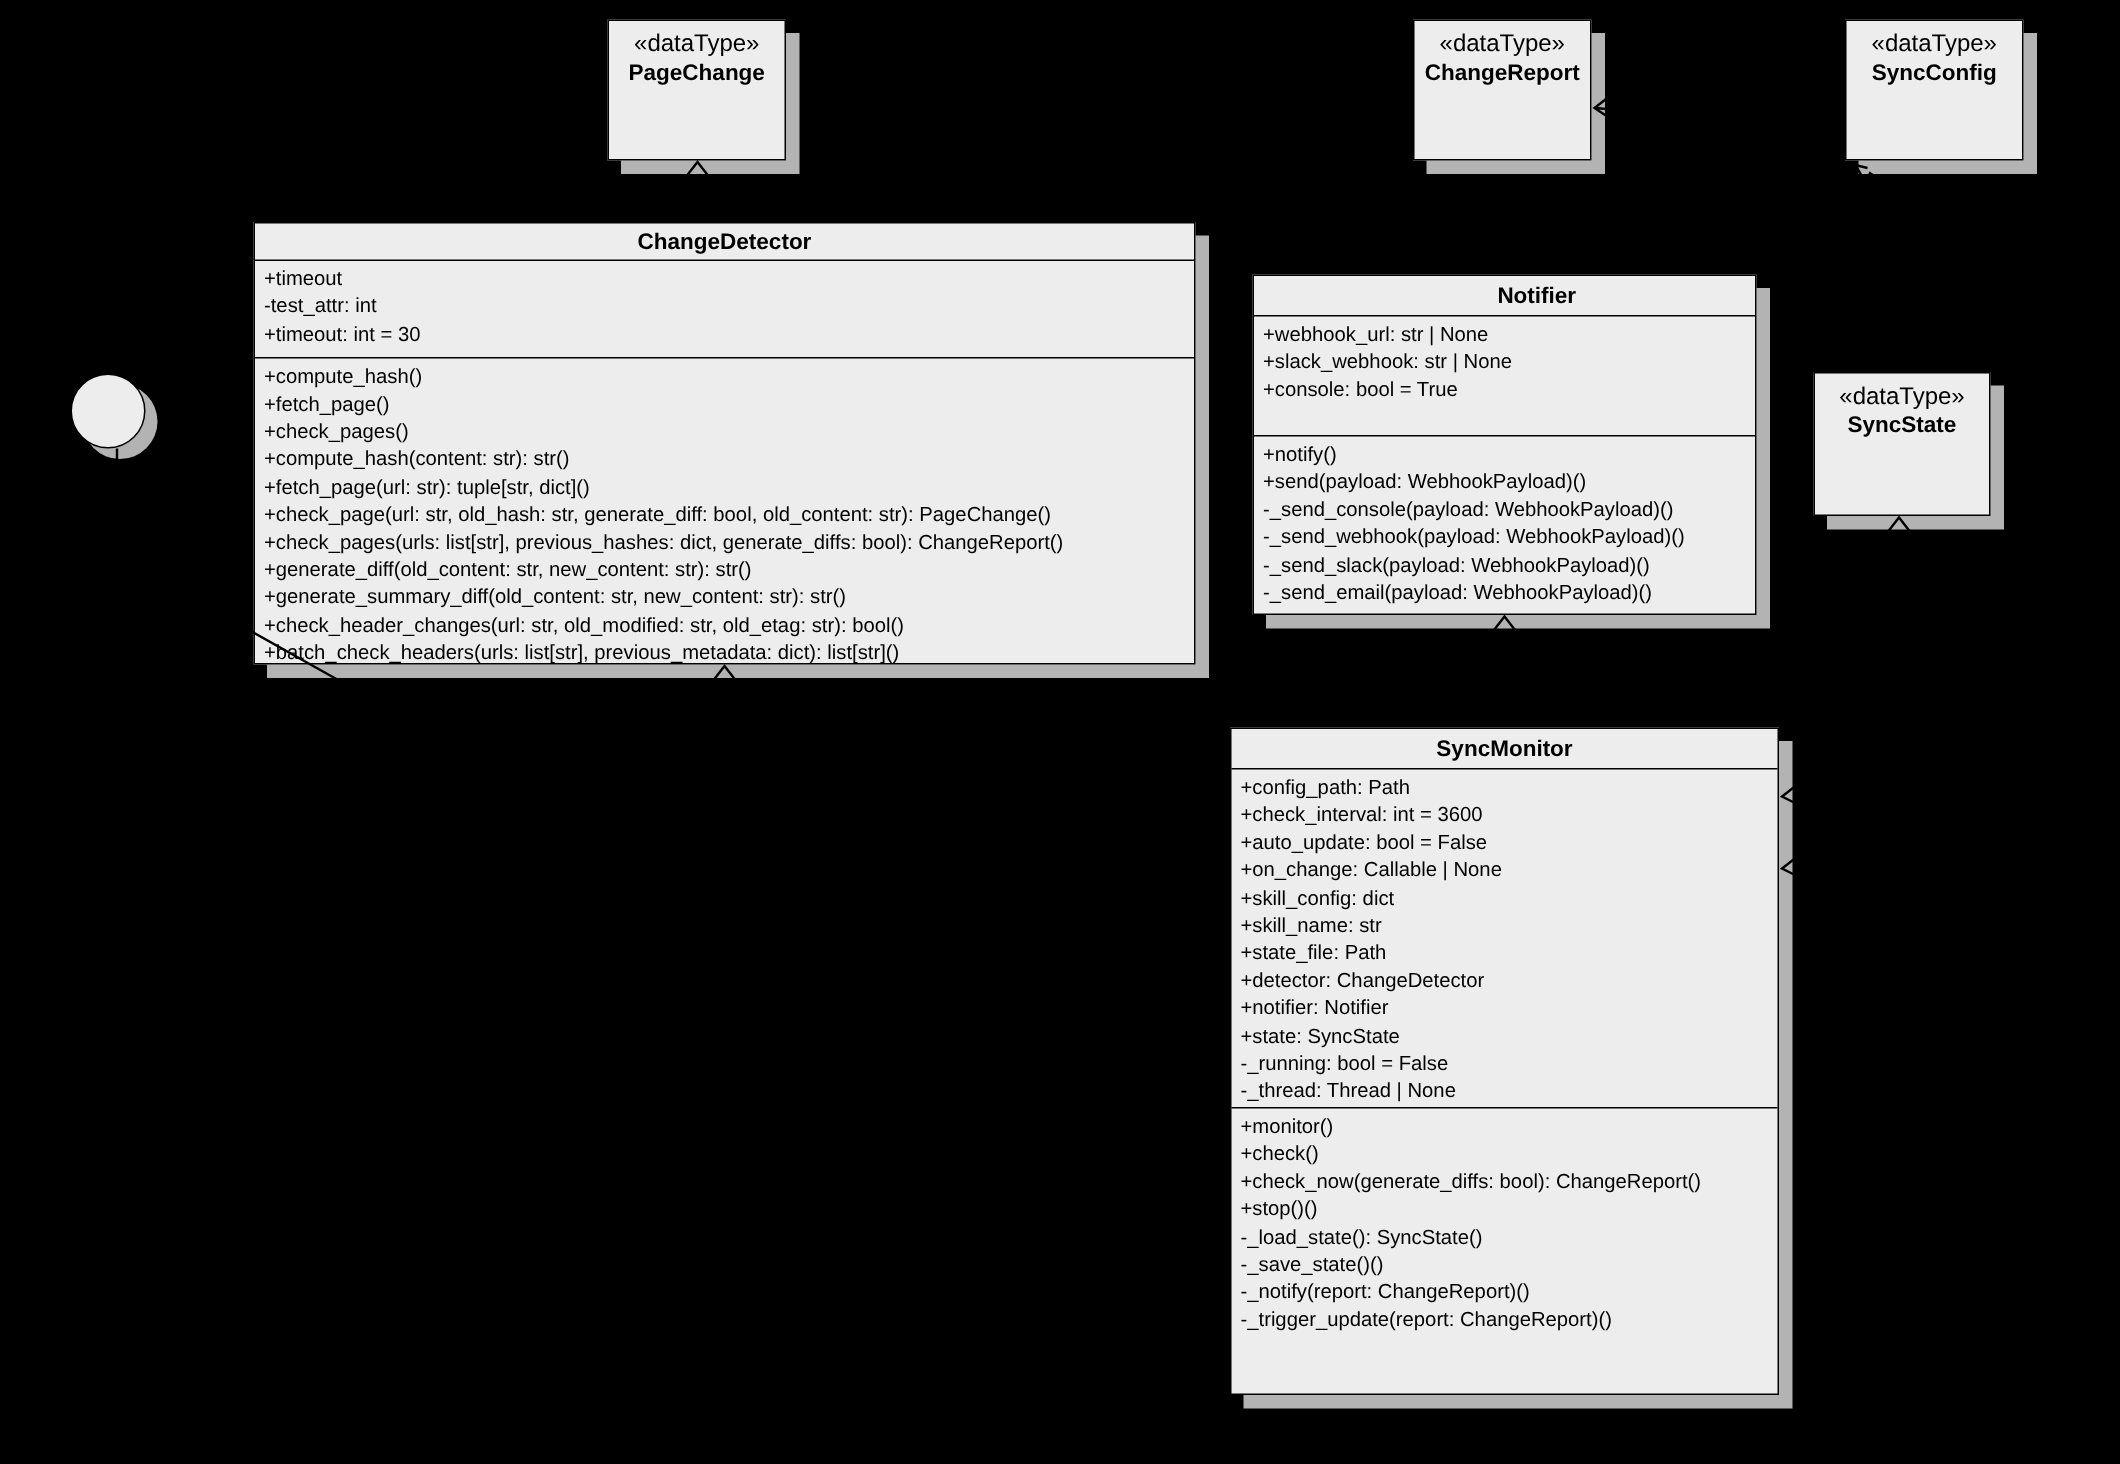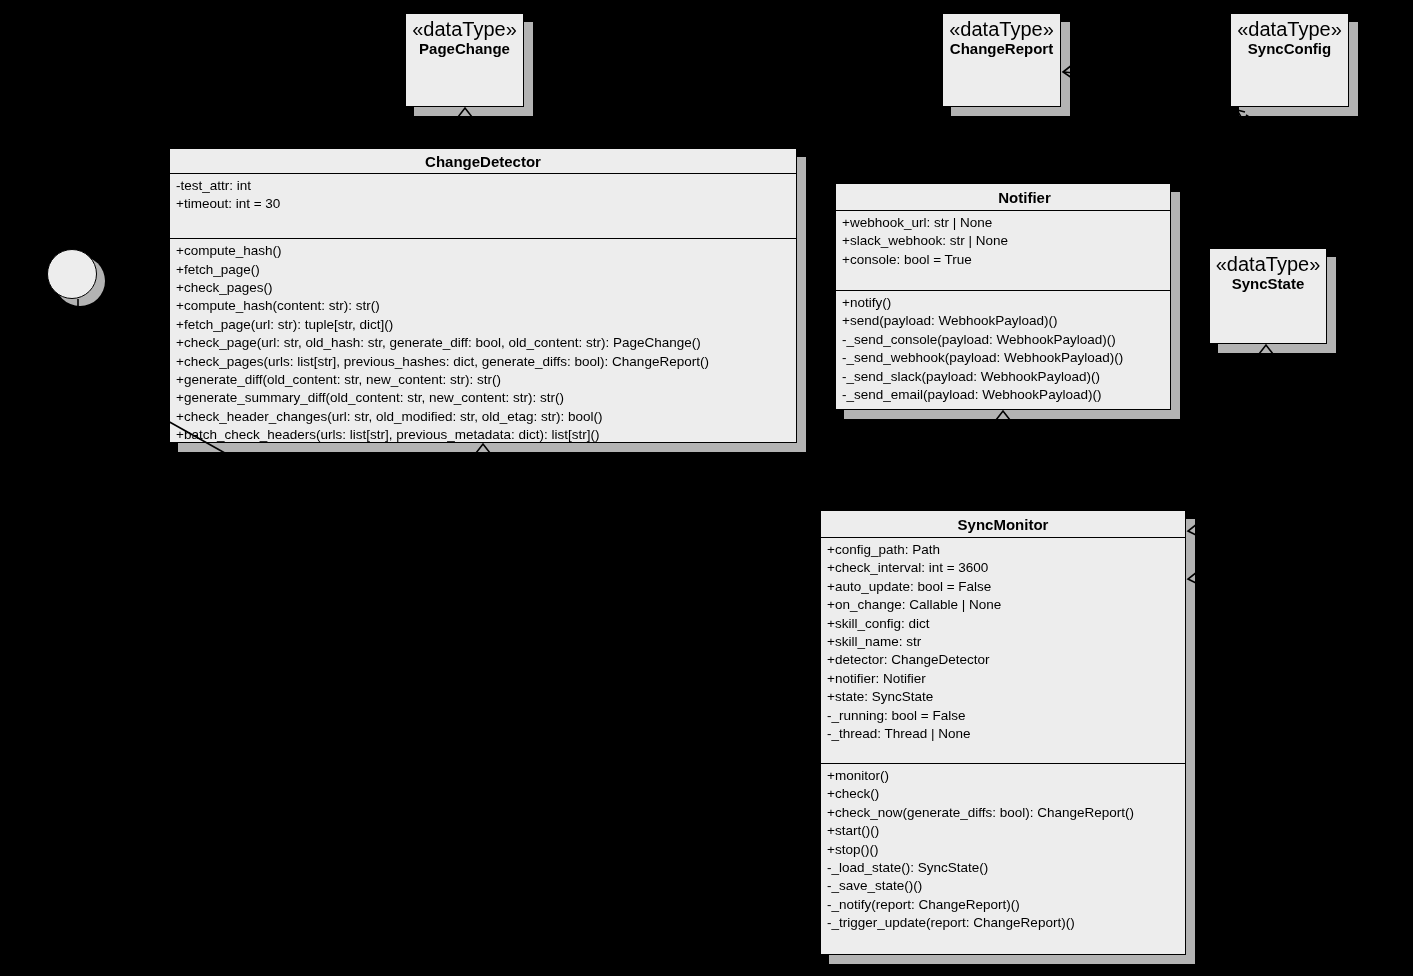--- a/index.html
+++ b/index.html
@@ -9,21 +9,21 @@
     font-family:"Liberation Sans", sans-serif; color:#000;
   }
   .node {
     position:absolute; background:#ededed;
     border:1.5px solid #000;
     box-shadow:9px 9px 0 0 #b3b3b3;
     box-sizing:border-box;
   }
   
   .dt { text-align:center; padding-top:7px; }
-  .dt .stype { font-size:20px; line-height:17px; }
+  .dt .stype { font-size:16px; line-height:17px; }
   .dt .cname { font-size:15px; font-weight:bold; line-height:19px; margin-top:1px; }
   
   .cls { display:flex; flex-direction:column; }
   .cls .title {
     flex:0 0 auto; display:flex; align-items:center; justify-content:center;
     font-size:15px; font-weight:bold;
   }
   .sec {
     border-top:1.5px solid #000;
     padding:3px 0 0 0; overflow:hidden; box-sizing:border-box;
@@ -65,20 +65,21 @@
   </div>
 
   <div class="node dt" style="left:1209px; top:248px; width:118px; height:96px;">
     <div class="stype">«dataType»</div>
     <div class="cname">SyncState</div>
   </div>
 
   <div class="node cls" style="left:169px; top:148px; width:628px; height:295px;">
     <div class="title" style="height:24px;">ChangeDetector</div>
     <div class="sec" style="height:66px;">
+        <div class="member">+timeout</div>
         <div class="member">-test_attr: int</div>
         <div class="member">+timeout: int = 30</div>
       </div>
     <div class="sec grow">
         <div class="member">+compute_hash()</div>
         <div class="member">+fetch_page()</div>
         <div class="member">+check_pages()</div>
         <div class="member">+compute_hash(content: str): str()</div>
         <div class="member">+fetch_page(url: str): tuple[str, dict]()</div>
         <div class="member">+check_page(url: str, old_hash: str, generate_diff: bool, old_content: str): PageChange()</div>
@@ -100,40 +101,40 @@
     <div class="sec grow">
         <div class="member">+notify()</div>
         <div class="member">+send(payload: WebhookPayload)()</div>
         <div class="member">-_send_console(payload: WebhookPayload)()</div>
         <div class="member">-_send_webhook(payload: WebhookPayload)()</div>
         <div class="member">-_send_slack(payload: WebhookPayload)()</div>
         <div class="member">-_send_email(payload: WebhookPayload)()</div>
       </div>
   </div>
 
-  <div class="node cls" style="left:820px; top:510px; width:366px; height:445px;">
+  <div class="node cls" style="left:820px; top:485px; width:366px; height:445px;">
     <div class="title" style="height:26px;">SyncMonitor</div>
     <div class="sec" style="height:226px;">
         <div class="member">+config_path: Path</div>
         <div class="member">+check_interval: int = 3600</div>
         <div class="member">+auto_update: bool = False</div>
         <div class="member">+on_change: Callable | None</div>
         <div class="member">+skill_config: dict</div>
         <div class="member">+skill_name: str</div>
+        <div class="member">+state_file: Path</div>
         <div class="member">+detector: ChangeDetector</div>
         <div class="member">+notifier: Notifier</div>
         <div class="member">+state: SyncState</div>
         <div class="member">-_running: bool = False</div>
         <div class="member">-_thread: Thread | None</div>
       </div>
     <div class="sec grow">
         <div class="member">+monitor()</div>
         <div class="member">+check()</div>
         <div class="member">+check_now(generate_diffs: bool): ChangeReport()</div>
-        <div class="member">+start()()</div>
         <div class="member">+stop()()</div>
         <div class="member">-_load_state(): SyncState()</div>
         <div class="member">-_save_state()()</div>
         <div class="member">-_notify(report: ChangeReport)()</div>
         <div class="member">-_trigger_update(report: ChangeReport)()</div>
       </div>
   </div>
 
   <div class="lollipop"></div>
 

